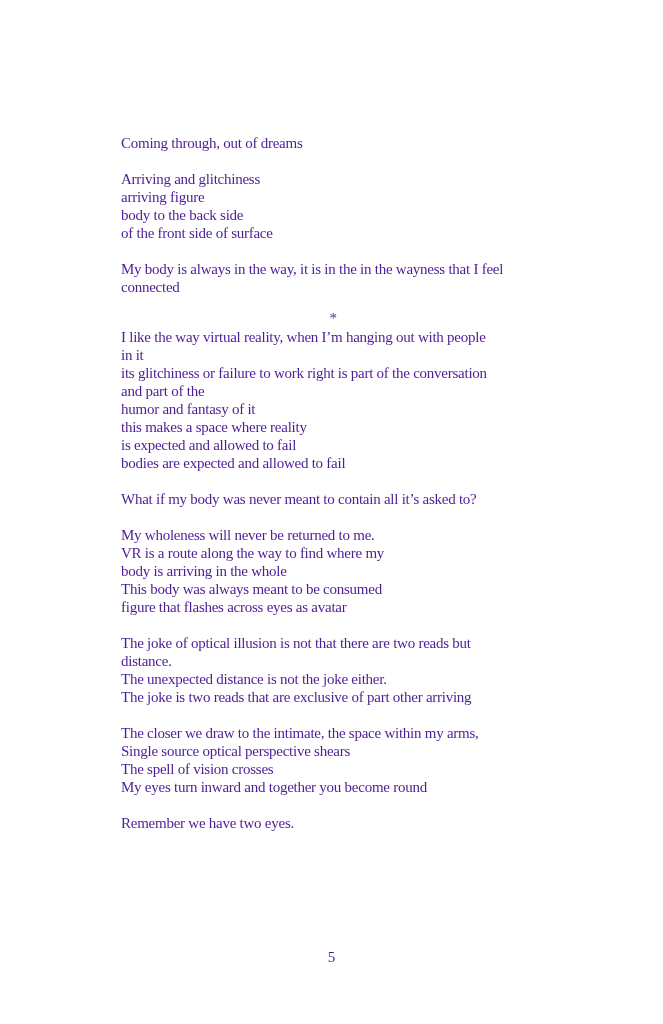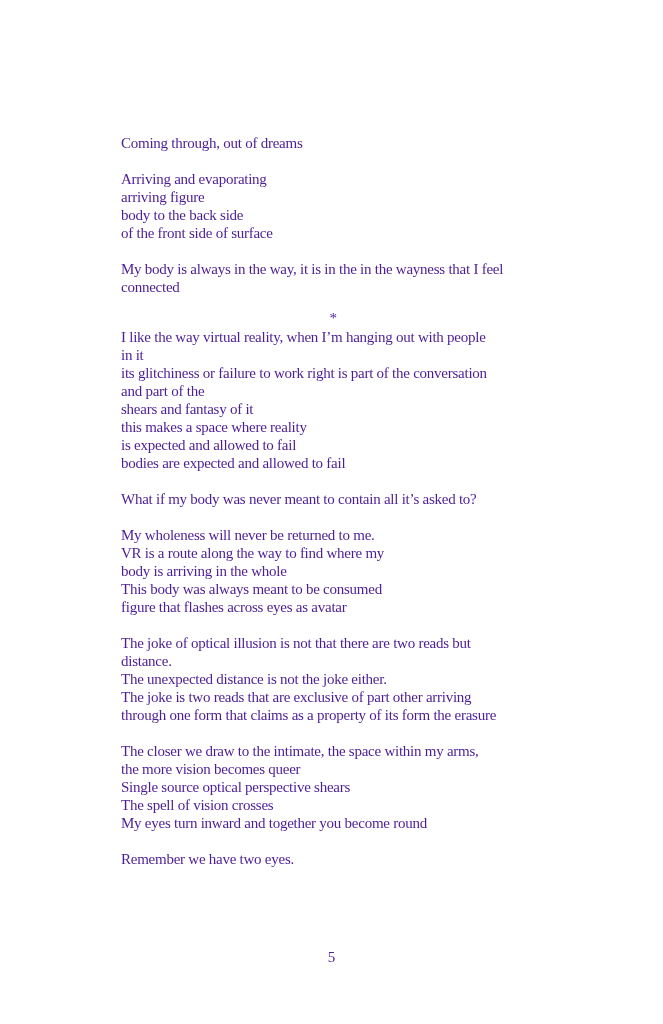--- a/index.html
+++ b/index.html
@@ -50,41 +50,41 @@
 <body>
 
 <div class="page">
   <div class="poem">
 
     <div class="stanza">
       <div class="line">Coming through, out of dreams</div>
     </div>
 
     <div class="stanza">
-      <div class="line">Arriving and evaporating</div>
+      <div class="line">Arriving and glitchiness</div>
       <div class="line">arriving figure</div>
       <div class="line">body to the back side</div>
       <div class="line">of the front side of surface</div>
     </div>
 
     <div class="stanza">
       <div class="line">My body is always in the way, it is in the in the wayness that I feel</div>
       <div class="line">connected</div>
     </div>
 
     <div class="stanza separator">
       <div class="line">*</div>
     </div>
 
     <div class="stanza">
       <div class="line">I like the way virtual reality, when I’m hanging out with people</div>
       <div class="line">in it</div>
       <div class="line">its glitchiness or failure to work right is part of the conversation</div>
       <div class="line">and part of the</div>
-      <div class="line">shears and fantasy of it</div>
+      <div class="line">humor and fantasy of it</div>
       <div class="line">this makes a space where reality</div>
       <div class="line">is expected and allowed to fail</div>
       <div class="line">bodies are expected and allowed to fail</div>
     </div>
 
     <div class="stanza">
       <div class="line">What if my body was never meant to contain all it’s asked to?</div>
     </div>
 
     <div class="stanza">
@@ -93,26 +93,24 @@
       <div class="line">body is arriving in the whole</div>
       <div class="line">This body was always meant to be consumed</div>
       <div class="line">figure that flashes across eyes as avatar</div>
     </div>
 
     <div class="stanza">
       <div class="line">The joke of optical illusion is not that there are two reads but</div>
       <div class="line">distance.</div>
       <div class="line">The unexpected distance is not the joke either.</div>
       <div class="line">The joke is two reads that are exclusive of part other arriving</div>
-      <div class="line">through one form that claims as a property of its form the erasure</div>
     </div>
 
     <div class="stanza">
       <div class="line">The closer we draw to the intimate, the space within my arms,</div>
-      <div class="line">the more vision becomes queer</div>
       <div class="line">Single source optical perspective shears</div>
       <div class="line">The spell of vision crosses</div>
       <div class="line">My eyes turn inward and together you become round</div>
     </div>
 
     <div class="stanza">
       <div class="line">Remember we have two eyes.</div>
     </div>
 
   </div>

